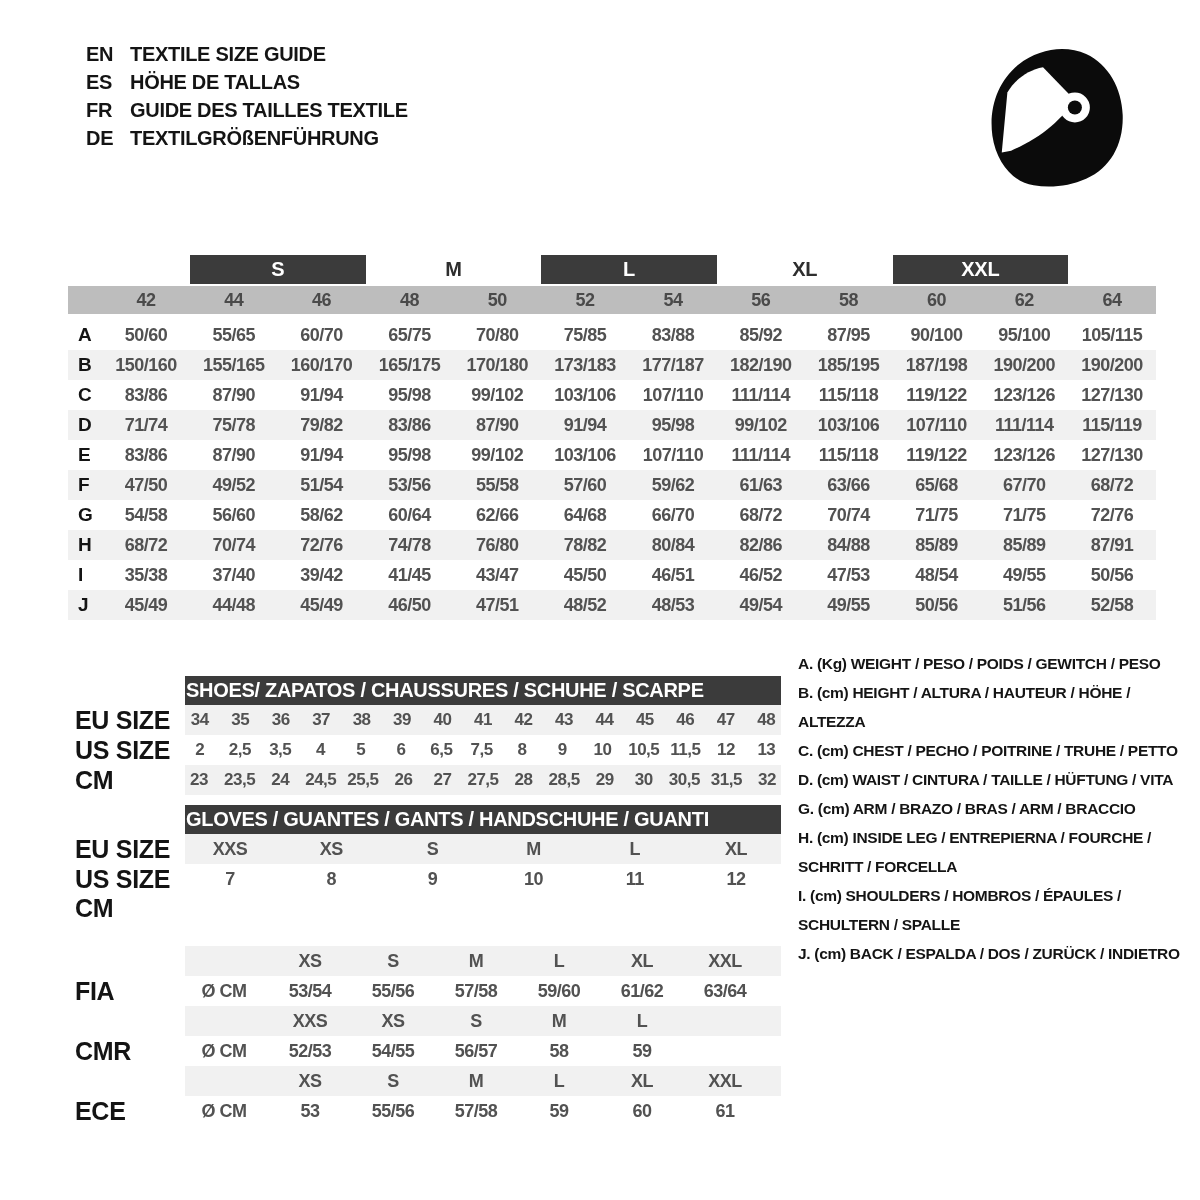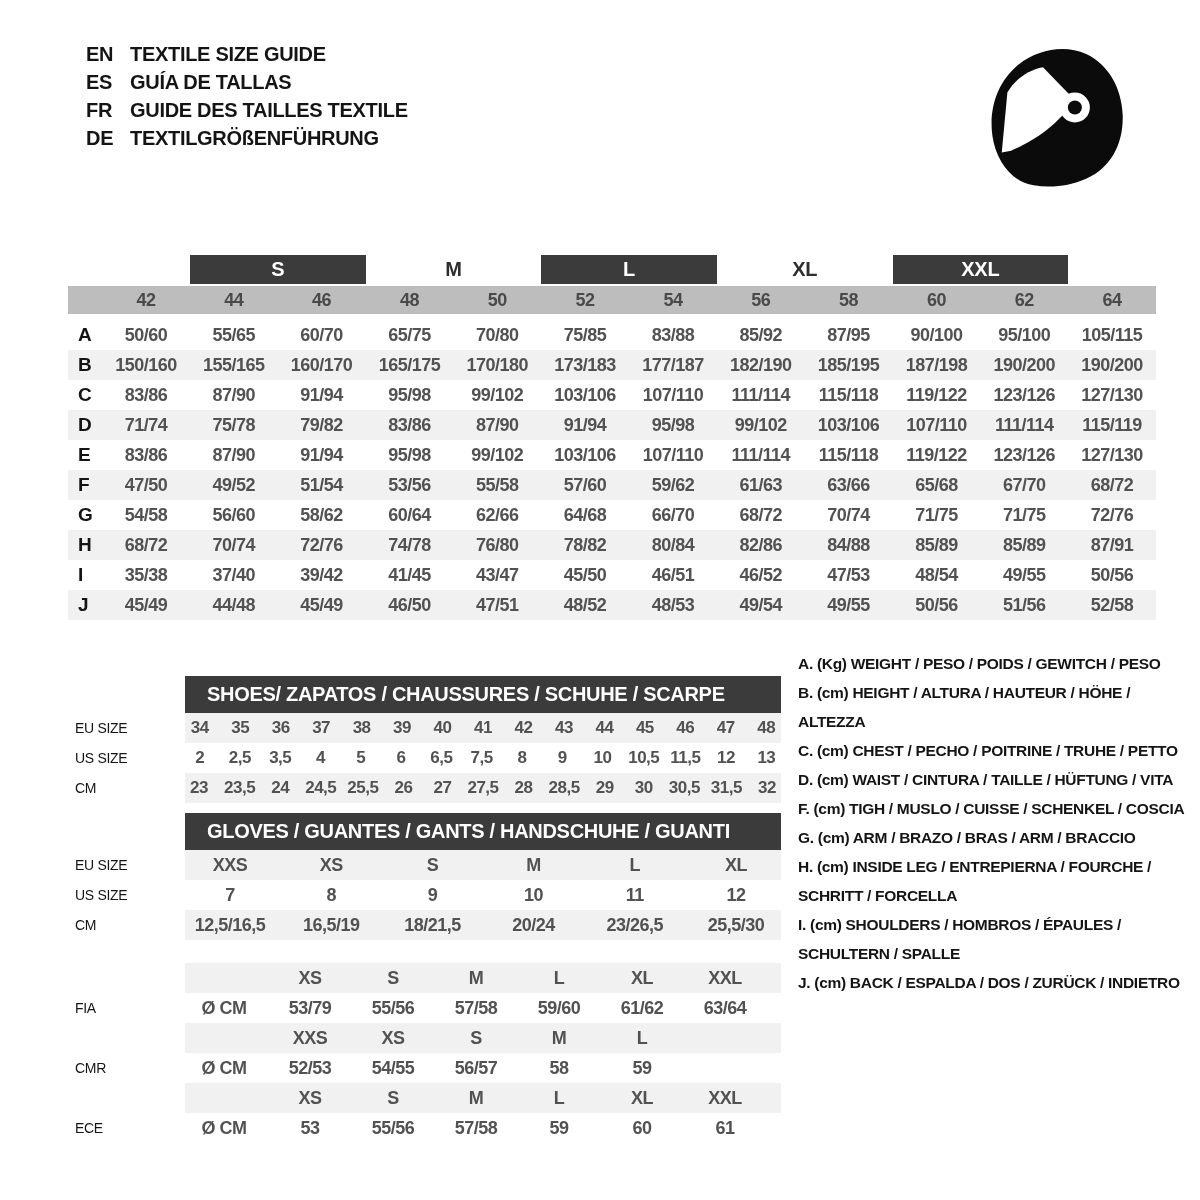--- a/index.html
+++ b/index.html
@@ -36,23 +36,23 @@
         font-weight:bold;font-size:18px;letter-spacing:-0.5px;color:#525252;white-space:nowrap;}
 
   .srow{display:grid;grid-template-columns:34px 1fr;height:30px;}
   .data-rows > div.srow:nth-of-type(even){background:#f1f1f1;}
   .rlabel{display:flex;align-items:center;padding-left:10px;
           font-weight:bold;font-size:19px;color:#141414;}
 
   
   .lower-left{position:absolute;left:75px;top:676px;width:706px;}
   .xrow{display:grid;grid-template-columns:110px 596px;}
-  .xlabel{display:flex;align-items:center;font-weight:normal;font-size:14px;letter-spacing:-0.3px;color:#141414;}
-  .titlebar{height:37px;background:#3b3b3b;color:#ffffff;display:flex;align-items:center;
-            padding-left:22px;font-weight:bold;font-size:20px;letter-spacing:-0.3px;box-sizing:border-box;white-space:nowrap;}
+  .xlabel{display:flex;align-items:center;font-weight:bold;font-size:25px;letter-spacing:-0.3px;color:#141414;}
+  .titlebar{height:29px;background:#3b3b3b;color:#ffffff;display:flex;align-items:center;
+            padding-left:1px;font-weight:bold;font-size:20px;letter-spacing:-0.3px;box-sizing:border-box;white-space:nowrap;}
   .xcells{height:30px;gap:11px;}
   .cols15{display:grid;grid-template-columns:repeat(15,1fr);}
   .cols15 .cell{font-size:17px;}
   .cols6{display:grid;grid-template-columns:repeat(6,1fr);}
   .hgrid{display:grid;grid-template-columns:78px repeat(6,72px);}
   .gray{background:#f1f1f1;}
   .striped > div.xrow:nth-of-type(odd) .xcells{background:#f1f1f1;}
   .gap-gloves{height:10px;}
   .gap-helmet{height:23px;}
   .contents{display:contents;}
@@ -68,21 +68,21 @@
 
   <div class="lang-block">
 
       <div class="lang-row">
         <span class="lang-code">EN</span>
         <span class="lang-title">TEXTILE SIZE GUIDE</span>
       </div>
 
       <div class="lang-row">
         <span class="lang-code">ES</span>
-        <span class="lang-title">GUÍA DE TALLAS</span>
+        <span class="lang-title">HÖHE DE TALLAS</span>
       </div>
 
       <div class="lang-row">
         <span class="lang-code">FR</span>
         <span class="lang-title">GUIDE DES TAILLES TEXTILE</span>
       </div>
 
       <div class="lang-row">
         <span class="lang-code">DE</span>
         <span class="lang-title">TEXTILGRÖßENFÜHRUNG</span>
@@ -428,29 +428,20 @@
               <div class="cell">8</div>
               <div class="cell">9</div>
               <div class="cell">10</div>
               <div class="cell">11</div>
               <div class="cell">12</div>
             </div>
           </div>
 
           <div class="xrow">
             <div class="xlabel">CM</div>
-            <div class="xcells cols6">
-
-            <div class="cell">12,5/16,5</div>
-              <div class="cell">16,5/19</div>
-              <div class="cell">18/21,5</div>
-              <div class="cell">20/24</div>
-              <div class="cell">23/26,5</div>
-              <div class="cell">25,5/30</div>
-            </div>
           </div>
         </div>
     </div>
 
     <div class="gap-helmet"></div>
 
     <div>
       <div>
 
           <div class="xrow">
@@ -461,21 +452,21 @@
                 
               <div class="cell">XS</div><div class="cell">S</div><div class="cell">M</div><div class="cell">L</div><div class="cell">XL</div><div class="cell">XXL</div></div>
             </div>
           </div>
           <div class="xrow">
             <div class="xlabel">FIA</div>
             <div class="xcells hgrid">
               <div class="cell">Ø CM</div>
               <div class="contents">
                 
-              <div class="cell">53/79</div><div class="cell">55/56</div><div class="cell">57/58</div><div class="cell">59/60</div><div class="cell">61/62</div><div class="cell">63/64</div></div>
+              <div class="cell">53/54</div><div class="cell">55/56</div><div class="cell">57/58</div><div class="cell">59/60</div><div class="cell">61/62</div><div class="cell">63/64</div></div>
             </div>
           </div>
 
           <div class="xrow">
             <div class="xlabel"></div>
             <div class="xcells hgrid gray">
               <div class="cell"></div>
               <div class="contents">
                 
               <div class="cell">XXS</div><div class="cell">XS</div><div class="cell">S</div><div class="cell">M</div><div class="cell">L</div><div class="cell"></div></div>
@@ -512,20 +503,19 @@
         </div>
     </div>
   </div>
 
   <div class="legend">
 
   <div class="legend-item">A. (Kg) WEIGHT / PESO / POIDS / GEWITCH / PESO</div>
       <div class="legend-item">B. (cm) HEIGHT / ALTURA / HAUTEUR / HÖHE / ALTEZZA</div>
       <div class="legend-item">C. (cm) CHEST / PECHO / POITRINE / TRUHE / PETTO</div>
       <div class="legend-item">D. (cm) WAIST / CINTURA / TAILLE / HÜFTUNG / VITA</div>
-      <div class="legend-item">F. (cm) TIGH / MUSLO / CUISSE / SCHENKEL / COSCIA</div>
       <div class="legend-item">G. (cm) ARM / BRAZO / BRAS / ARM / BRACCIO</div>
       <div class="legend-item">H. (cm) INSIDE LEG / ENTREPIERNA / FOURCHE / SCHRITT / FORCELLA</div>
       <div class="legend-item">I. (cm) SHOULDERS / HOMBROS / ÉPAULES / SCHULTERN / SPALLE</div>
       <div class="legend-item">J. (cm) BACK / ESPALDA / DOS / ZURÜCK / INDIETRO</div>
     </div>
 
 </div>
 
 </body></html>

